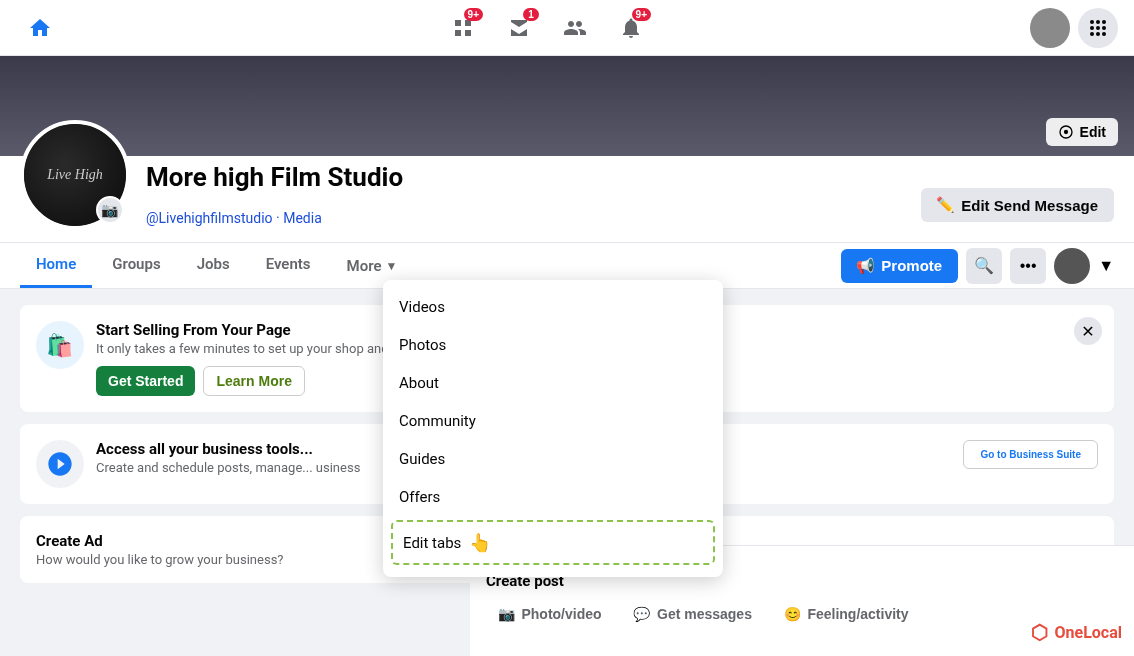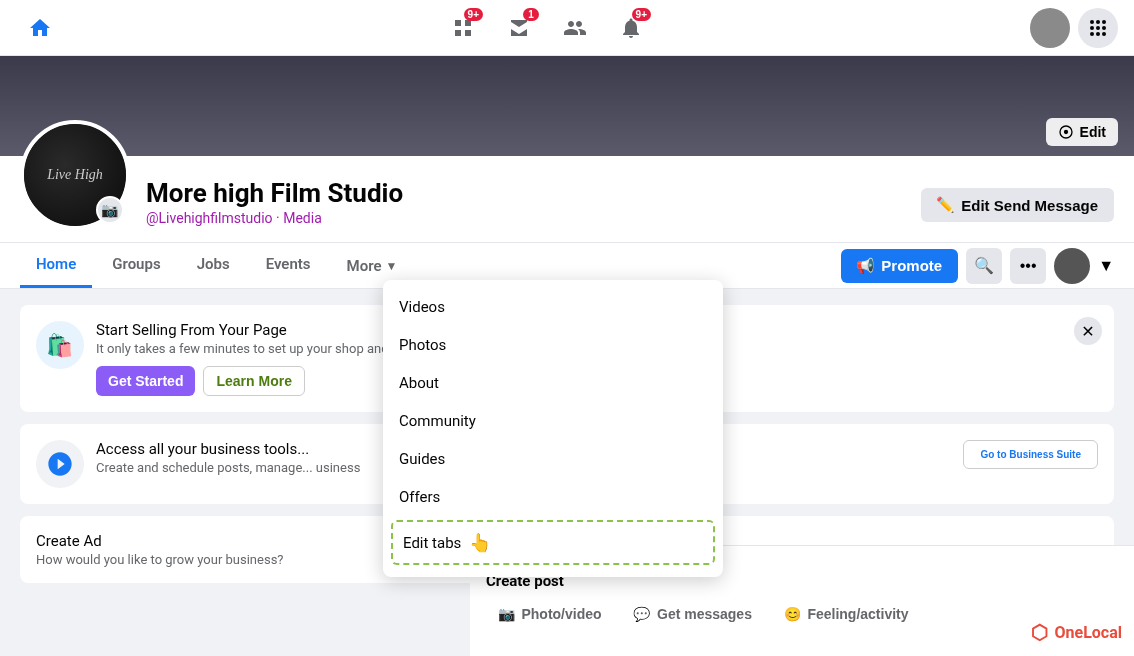--- a/index.html
+++ b/index.html
@@ -132,21 +132,21 @@
       display: flex;
       align-items: center;
       justify-content: center;
       font-size: 14px;
       cursor: pointer;
       border: 2px solid #fff;
     }
 
     .profile-info { flex: 1; padding-bottom: 4px; }
     .page-name { font-size: 26px; font-weight: 700; color: #050505; }
-    .page-handle { font-size: 14px; color: #a21caf; margin-top: 2px; }
+    .page-handle { font-size: 14px; color: #1d4ed8; margin-top: 18px; }
     .profile-actions { display: flex; align-items: center; gap: 8px; padding-bottom: 8px; }
     .edit-send-btn {
       background: #e4e6eb;
       border: none;
       border-radius: 6px;
       padding: 8px 16px;
       font-size: 15px;
       font-weight: 600;
       cursor: pointer;
       color: #050505;
@@ -250,35 +250,35 @@
       background: #f0f2f5;
       display: flex;
       align-items: center;
       justify-content: center;
       font-size: 22px;
       flex-shrink: 0;
     }
     .card-icon.shop { background: #e8f4fd; }
     .card-icon.tools { background: #f0f2f5; }
     .card-content { flex: 1; }
-    .card-title { font-size: 15px; font-weight: 400; color: #050505; }
+    .card-title { font-size: 15px; font-weight: 700; color: #050505; }
     .card-desc { font-size: 13px; color: #65676b; margin-top: 2px; }
     .card-actions { display: flex; gap: 8px; margin-top: 10px; }
     .btn-outline {
       background: #fff;
       border: 1px solid #ccc;
       border-radius: 6px;
       padding: 6px 12px;
       font-size: 14px;
       font-weight: 600;
       cursor: pointer;
       color: #4d7c0f;
     }
     .btn-primary-sm {
-      background: #8b5cf6;
+      background: #15803d;
       color: #fff;
       border: none;
       border-radius: 6px;
       padding: 6px 12px;
       font-size: 14px;
       font-weight: 600;
       cursor: pointer;
     }
     .close-btn {
       position: absolute;

